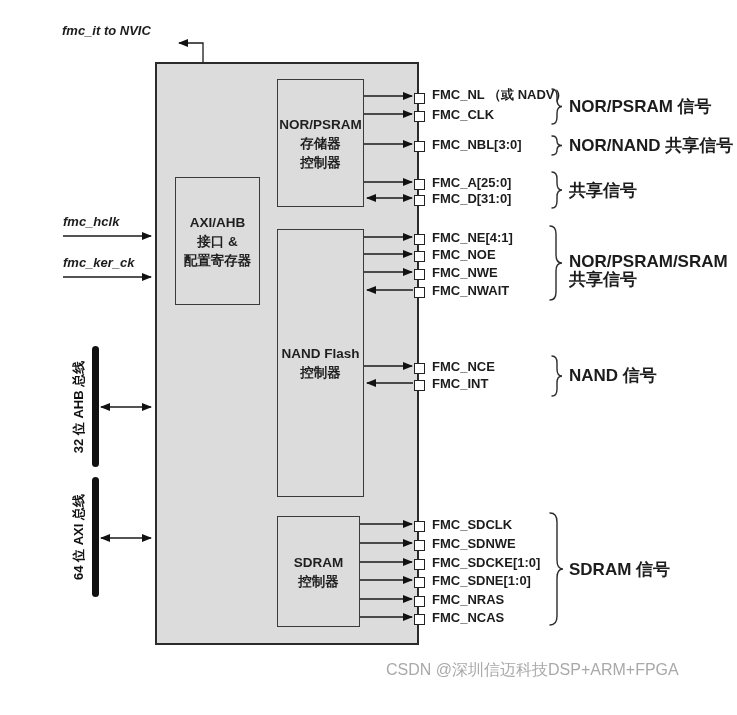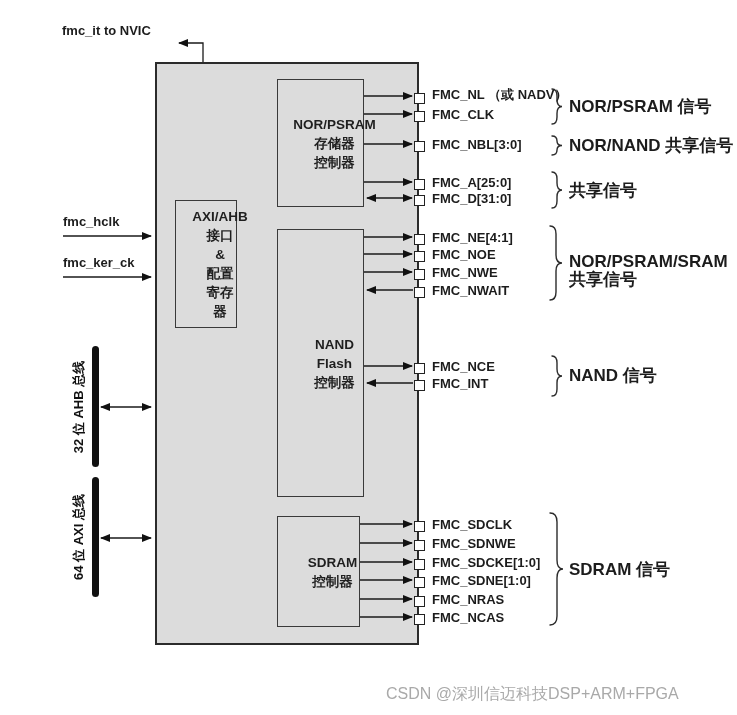--- a/index.html
+++ b/index.html
@@ -1,41 +1,41 @@
 <!DOCTYPE html>
 <html><head>
 <meta charset="utf-8">
 <style>
   html,body{margin:0;padding:0;background:#fff;}
   #page{position:relative;width:737px;height:715px;background:#ffffff;
         font-family:"Liberation Sans",sans-serif;overflow:hidden;}
-  .lbl{position:absolute;font-size:13px;font-weight:600;color:#1c1c1c;white-space:nowrap;}
+  .lbl{position:absolute;font-size:13px;font-weight:600;color:#1c1c1c;white-space:nowrap;font-style:italic;}
   
   .mainbox{position:absolute;left:155px;top:62px;width:264px;height:583px;
            background:#dcdcdc;border:2px solid #2b2b2b;box-sizing:border-box;}
   .block{position:absolute;background:#dcdcdc;border:1.5px solid #3a3a3a;box-sizing:border-box;
          display:flex;flex-direction:column;align-items:center;justify-content:center;
-         font-size:13.5px;font-weight:600;color:#1f1f1f;line-height:19px;text-align:center;padding-left:28px;}
-  .blk-axi{left:175px;top:200px;width:62px;height:128px;}
+         font-size:13.5px;font-weight:600;color:#1f1f1f;line-height:19px;text-align:center;}
+  .blk-axi{left:175px;top:177px;width:85px;height:128px;}
   .blk-nor{left:277px;top:79px;width:87px;height:128px;}
   .blk-nand{left:277px;top:229px;width:87px;height:268px;}
   .blk-sdram{left:277px;top:516px;width:83px;height:111px;}
   
   .sig{position:absolute;left:414px;height:16px;display:flex;align-items:flex-end;gap:7px;}
   .pin{width:11px;height:11px;background:#ffffff;border:1.5px solid #222;box-sizing:border-box;flex:none;}
   .sig-l{font-size:13px;font-weight:600;color:#1c1c1c;white-space:nowrap;}
   
   .grp{position:absolute;left:569px;font-size:17px;font-weight:600;color:#1c1c1c;
        white-space:nowrap;line-height:17.5px;}
   
   .buswrap{position:absolute;left:14px;width:130px;display:flex;align-items:center;justify-content:center;}
   .buswrap span{transform:rotate(-90deg);white-space:nowrap;font-size:13px;font-weight:700;color:#111;}
   .caption{position:absolute;left:306px;top:670px;font-family:"Liberation Serif",serif;
            font-size:18px;color:#151515;white-space:nowrap;z-index:4;}
-  .watermark{position:absolute;left:386px;top:684px;font-size:16px;color:#a9a9a9;
+  .watermark{position:absolute;left:386px;top:660px;font-size:16px;color:#a9a9a9;
              white-space:nowrap;z-index:5;}
   svg.overlay{position:absolute;left:0;top:0;z-index:3;}
 </style>
 </head>
 <body>
 
 <div id="page">
 
   <div class="lbl" style="left:62px;top:23px;">fmc_it to NVIC</div>
 

